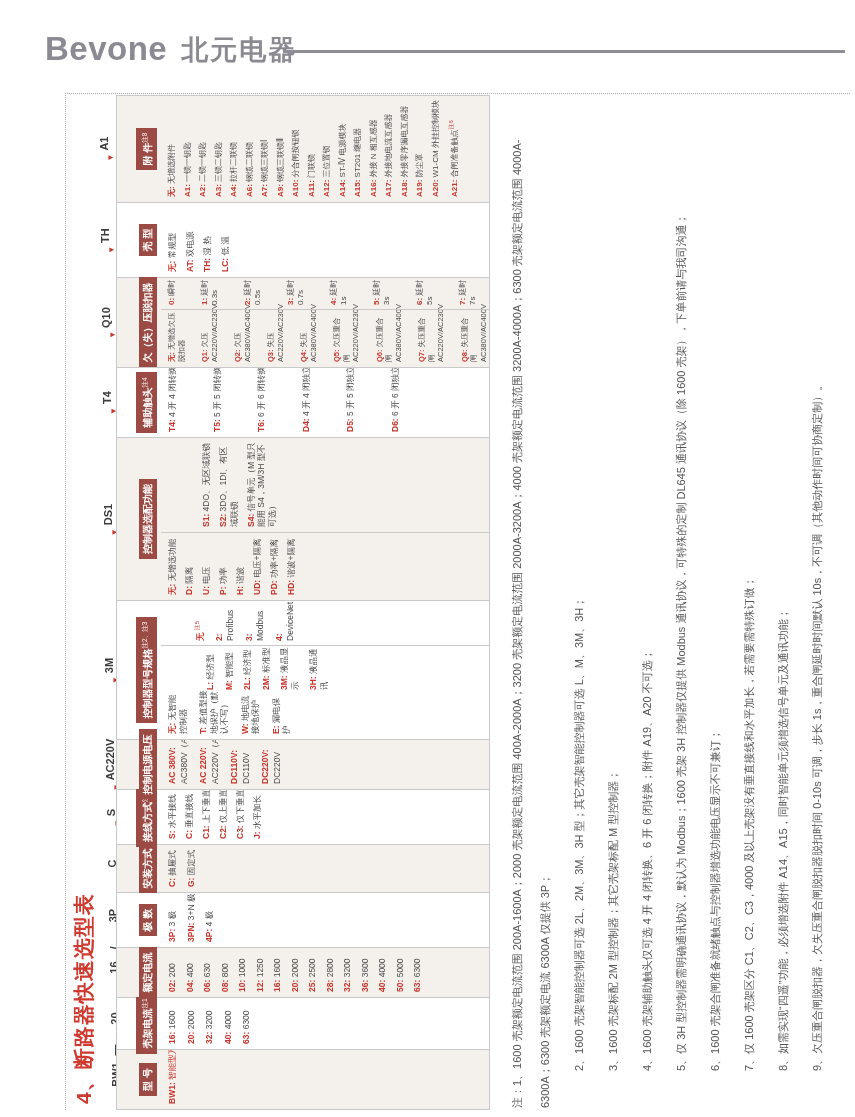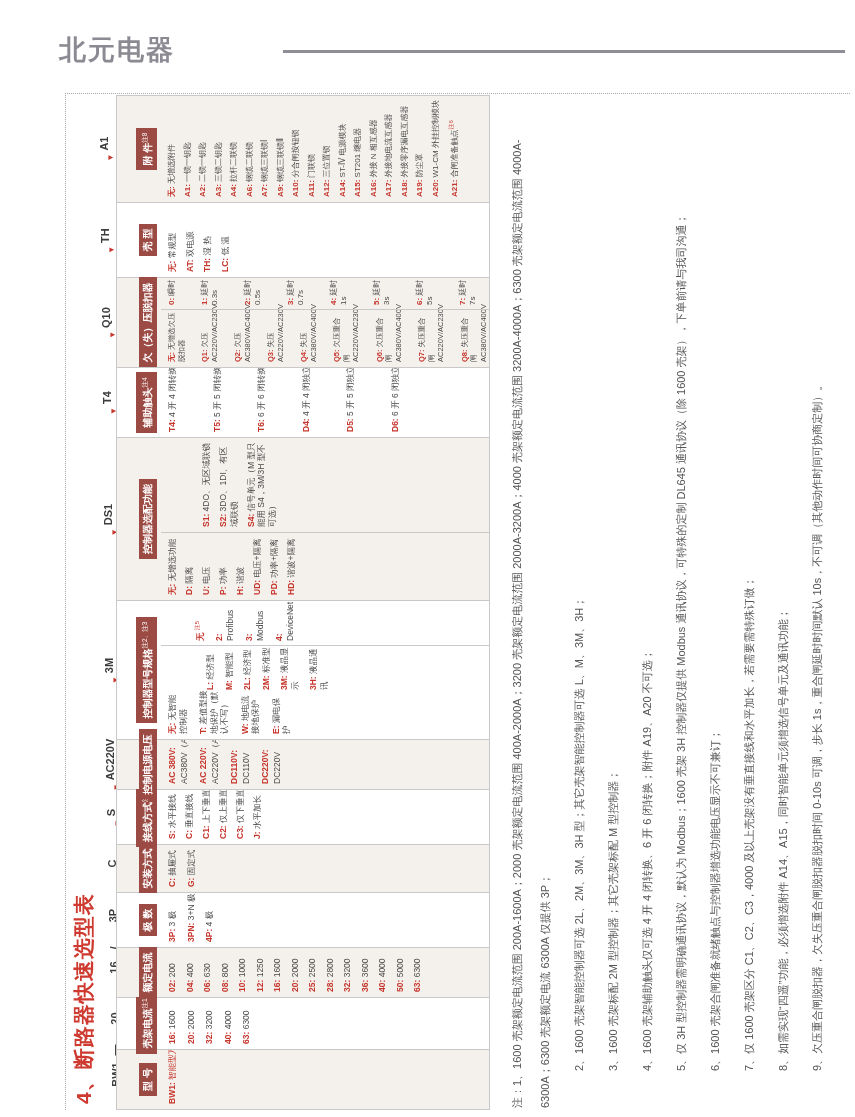--- a/index.html
+++ b/index.html
@@ -69,20 +69,21 @@
   .col-acc .it{margin-bottom:5.5px;font-size:8px;line-height:10px;}
   
   #notes{position:absolute;left:2px;top:437px;width:1008px;}
   .note{margin:0 0 6px 0;font-size:11px;line-height:28px;color:#555;text-indent:37px;}
   .note.first{text-indent:0;}
 </style>
 </head>
 <body>
 
 <div class="masthead">
+  <span class="logo-latin">Bevone</span>
   <span class="logo-cn">北元电器</span>
 </div>
 <div class="brand-rule"></div>
 
 <div class="sheet">
   <h2 class="sec-title">4、断路器快速选型表</h2>
   <div id="coderow">
       <span class="seg" style="left: 30px; transform: translate(-50%, 12px);"><i class="arr">▼</i><b>BW1</b></span>
       <span class="seg" style="left: 60px; transform: translate(-50%, 11px);"><b>—</b></span>
       <span class="seg" style="left: 86px; transform: translate(-50%, 11px);"><i class="arr">▼</i><b>20</b></span>

